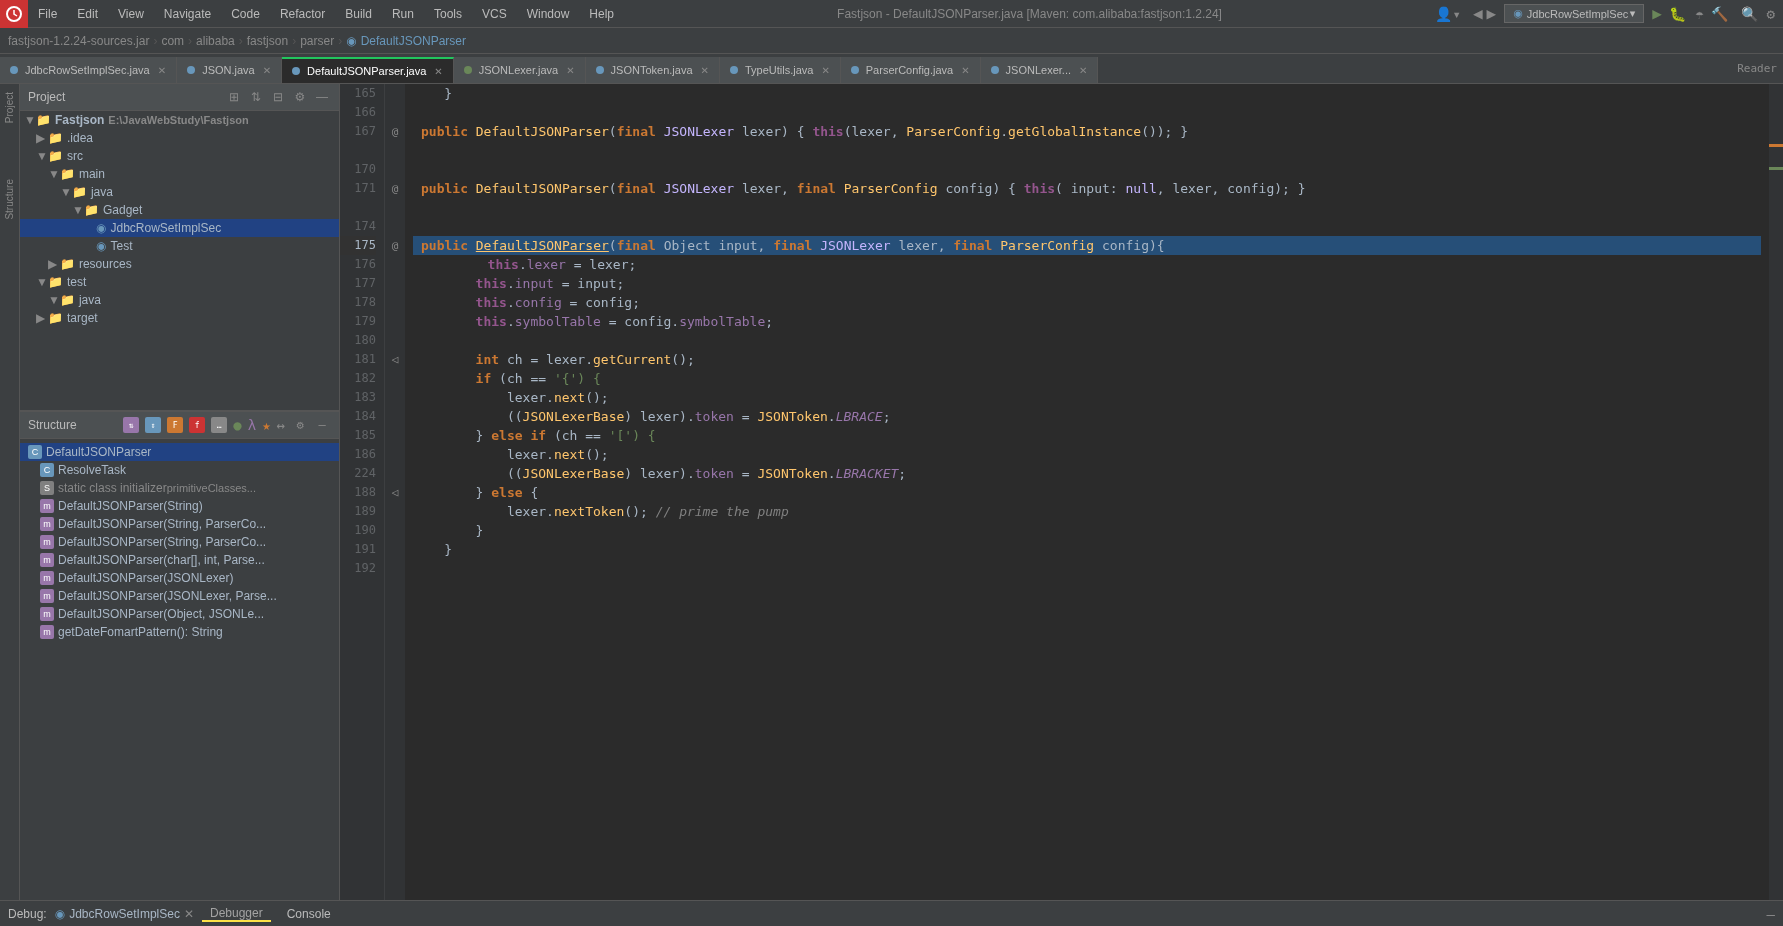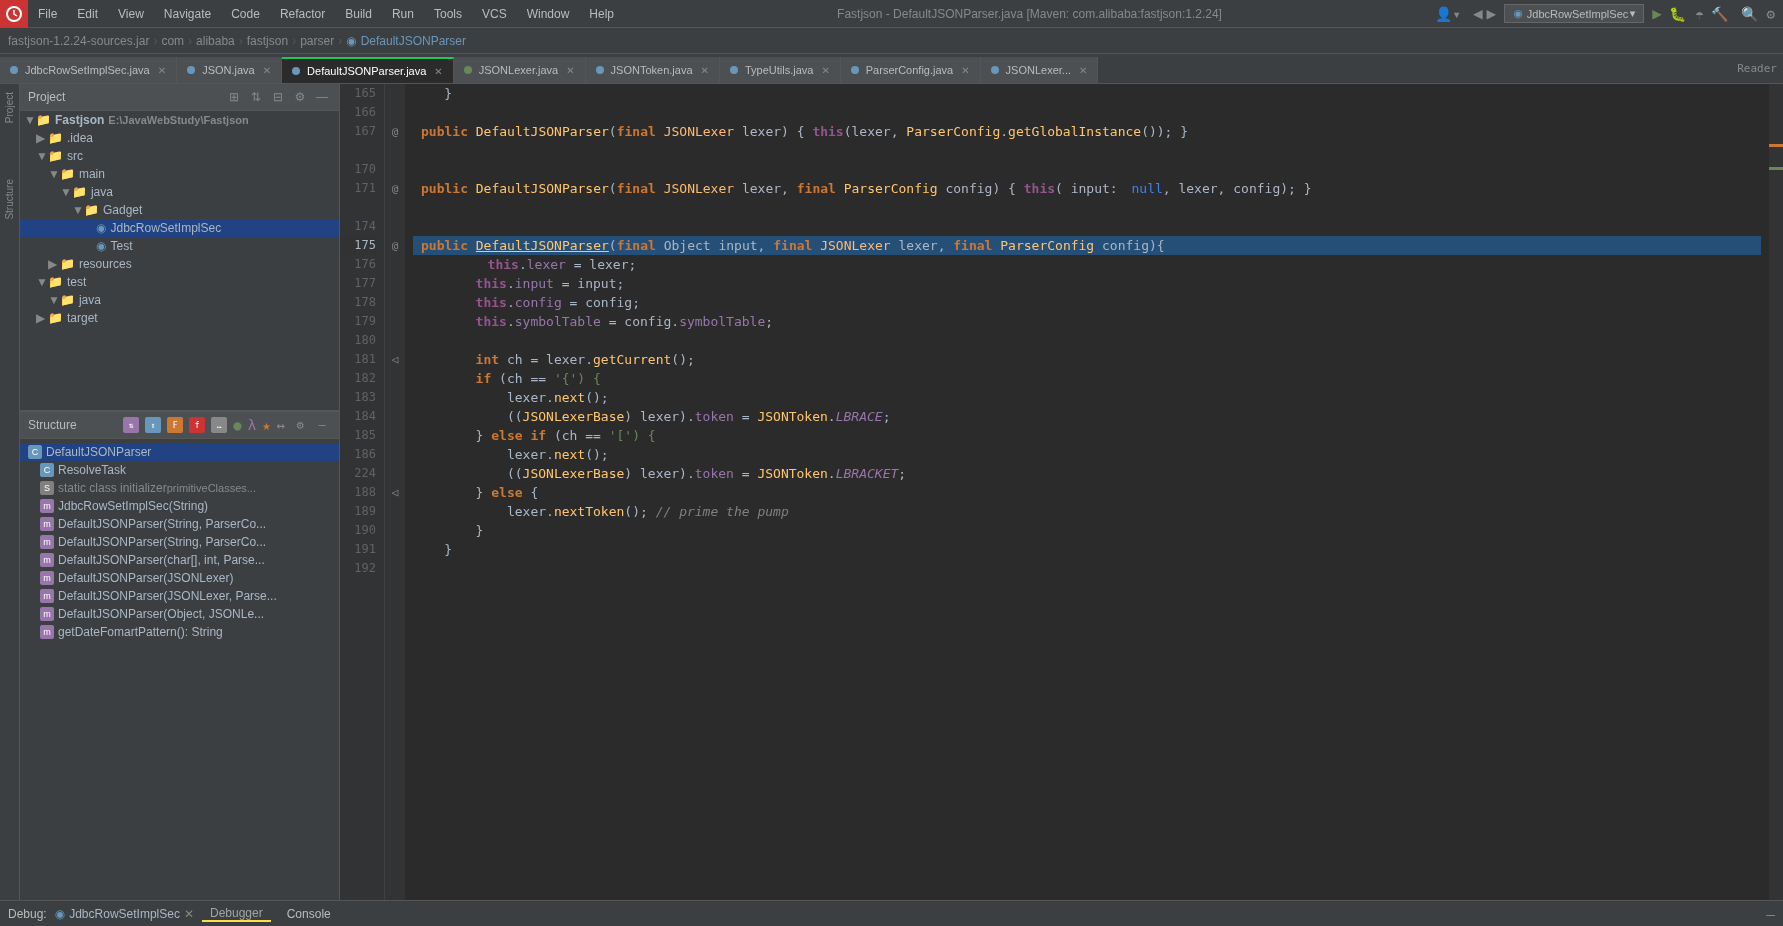--- a/index.html
+++ b/index.html
@@ -56,22 +56,22 @@
     .kw { color: #cc7832; font-weight: bold; }
     .type { color: #a9b7c6; }
     .classname { color: #ffc66d; }
     .method { color: #ffc66d; }
     .param { color: #a9b7c6; }
     .string { color: #6a8759; }
     .comment { color: #808080; font-style: italic; }
     .this-kw { color: #94558d; font-weight: bold; }
     .field { color: #9876aa; }
     .punct { color: #a9b7c6; }
-    .null-kw { color: #3b82f6; margin-left: 6px; }
-    .interface-color { color: #fdba74; }
+    .null-kw { color: #c4b5fd; }
+    .interface-color { color: #c4b5fd; }
     
     
     #bottom-panel { height: 180px; background: #2b2b2b; border-top: 1px solid #555; display: flex; flex-direction: column; }
     #debug-bar { height: 26px; background: #3c3f41; display: flex; align-items: center; padding: 0 8px; gap: 8px; border-bottom: 1px solid #555; }
     #debug-bar .tab-btn { color: #bbb; font-size: 12px; font-family: 'Segoe UI', sans-serif; padding: 0 8px; cursor: pointer; }
     #debug-bar .tab-btn.active { border-bottom: 2px solid #fde047; color: #a3a3a3; }
     
     
     ::-webkit-scrollbar { width: 8px; height: 8px; }
     ::-webkit-scrollbar-track { background: #3c3f41; }
@@ -323,21 +323,21 @@
           <span class="si-icon si-c">C</span>
           <span>ResolveTask</span>
         </div>
         <div class="struct-item" style="padding-left:20px;">
           <span class="si-icon si-s">S</span>
           <span style="color:#888;">static class initializer</span>
           <span style="color:#888;font-size:11px;">primitiveClasses...</span>
         </div>
         <div class="struct-item" style="padding-left:20px;">
           <span class="si-icon si-m">m</span>
-          <span>JdbcRowSetImplSec(String)</span>
+          <span>DefaultJSONParser(String)</span>
         </div>
         <div class="struct-item" style="padding-left:20px;">
           <span class="si-icon si-m">m</span>
           <span>DefaultJSONParser(String, ParserCo...</span>
         </div>
         <div class="struct-item" style="padding-left:20px;">
           <span class="si-icon si-m">m</span>
           <span>DefaultJSONParser(String, ParserCo...</span>
         </div>
         <div class="struct-item" style="padding-left:20px;">

